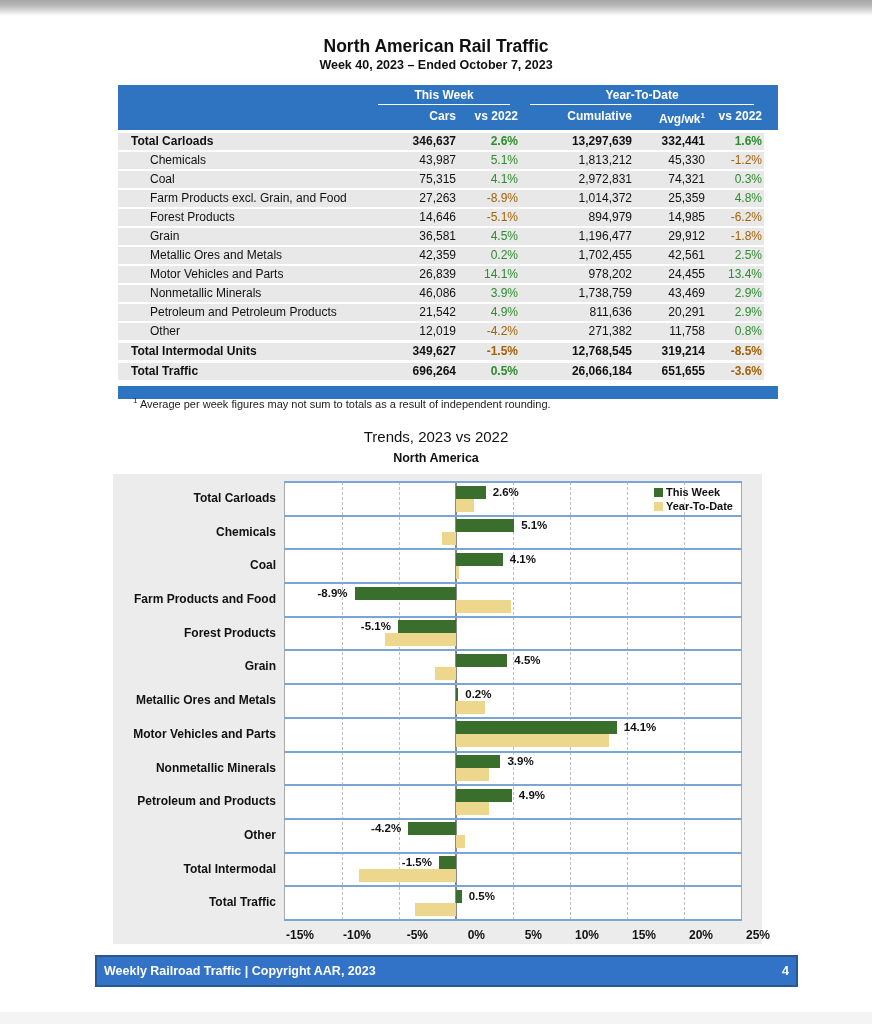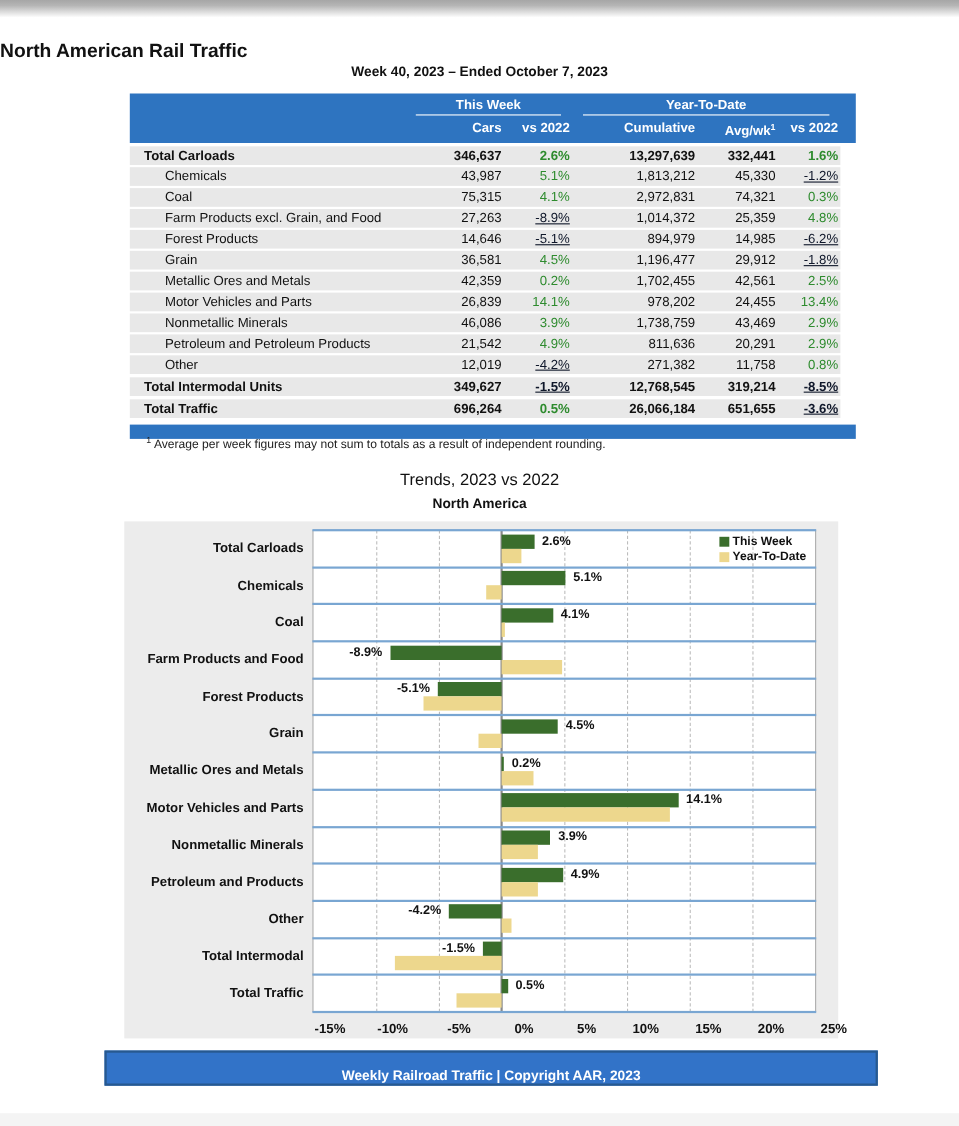--- a/index.html
+++ b/index.html
@@ -4,21 +4,21 @@
 <style>
   html,body{margin:0;padding:0;}
   body{
     width:872px;height:1024px;position:relative;overflow:hidden;
     background:#ffffff;font-family:"Liberation Sans",sans-serif;color:#111;
   }
   .top-shadow{position:absolute;left:0;top:0;width:872px;height:16px;
     background:linear-gradient(to bottom,#a6a6a6 0px,#b5b5b5 5px,rgba(255,255,255,0) 16px);}
   .bottom-strip{position:absolute;left:0;top:1012px;width:872px;height:12px;background:#f4f4f4;}
 
-  .doc-title{position:absolute;left:0;top:36px;width:872px;
+  .doc-title{position:absolute;left:0;top:36px;width:872px;text-align:center;
     font-size:17.5px;font-weight:bold;}
   .doc-subtitle{position:absolute;left:0;top:58px;width:872px;text-align:center;
     font-size:12.5px;font-weight:bold;}
 
   
   .rail-table{position:absolute;left:118px;top:85px;width:660px;box-sizing:border-box;}
   .thead{background:#2e74c0;color:#fff;font-weight:bold;font-size:12px;
     padding:3px 14px 2px 0;}
   .hrow{display:grid;grid-template-columns:250px 90px 62px 114px 73px 57px;align-items:end;}
   .hrow .gcell{grid-column:span 2;}
@@ -30,21 +30,21 @@
   sup{font-size:8px;}
 
   .tbody{padding-right:14px;}
   .trow{display:grid;grid-template-columns:250px 90px 62px 114px 73px 57px;
     background:#e8e8e8;height:17px;line-height:17px;margin-bottom:2px;font-size:12px;}
   .trow.total{font-weight:bold;margin-top:3px;}
   .trow .row-label{padding-left:32px;white-space:nowrap;}
   .trow.total .row-label{padding-left:13px;}
   .trow .num{text-align:right;padding-right:2px;}
   .pct.up{color:#2e8b2e;}
-  .pct.down{color:#0f172a;text-decoration:underline;}
+  .pct.down{color:#a16207;}
   .table-bottom-bar{height:13px;background:#2e74c0;margin-top:6px;}
 
   .footnote{position:absolute;left:133px;top:396px;font-size:11px;color:#222;}
 
   
   .chart-title{position:absolute;left:0;top:428px;width:872px;text-align:center;
     font-size:15px;font-weight:normal;}
   .chart-subtitle{position:absolute;left:0;top:451px;width:872px;text-align:center;
     font-size:12.5px;font-weight:bold;}
   .chart-panel{position:absolute;left:113px;top:474px;width:649px;height:470px;
@@ -62,21 +62,21 @@
   .x-tick{position:absolute;width:60px;text-align:right;font-size:12px;font-weight:bold;}
   .legend{position:absolute;top:3px;right:8px;z-index:6;}
   .legend-item{display:flex;align-items:center;height:14px;}
   .legend-swatch{width:9px;height:9px;margin-right:3px;display:inline-block;}
   .legend-label{font-size:11px;font-weight:bold;}
 
   
   .footer-bar{position:absolute;left:95px;top:955px;width:703px;height:20px;
     background:#3273c8;border:2px solid #27598f;box-sizing:border-box;
     display:flex;justify-content:space-between;align-items:center;
-    color:#fff;font-size:12.5px;font-weight:bold;padding:14px 7px;flex-direction:column;}
+    color:#fff;font-size:12.5px;font-weight:bold;padding:14px 7px;}
 </style>
 </head>
 <body>
 
 <div class="top-shadow"></div>
 
 <div class="doc-title">North American Rail Traffic</div>
 <div class="doc-subtitle">Week 40, 2023 – Ended October 7, 2023</div>
 
 <div class="rail-table">

